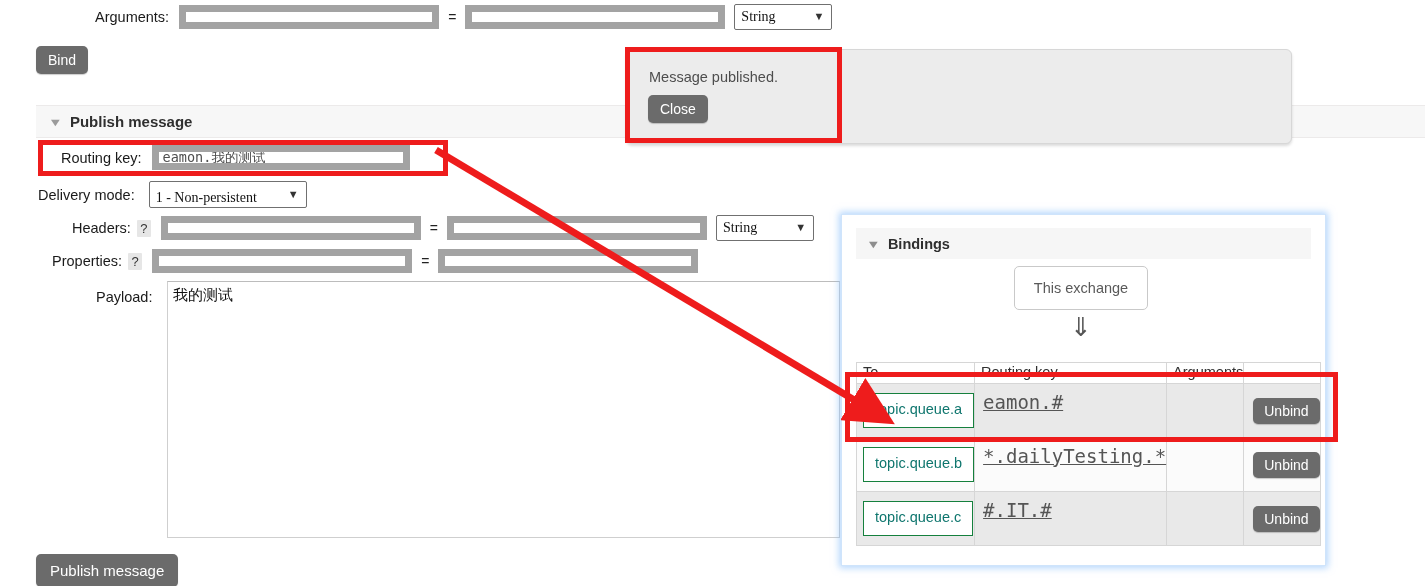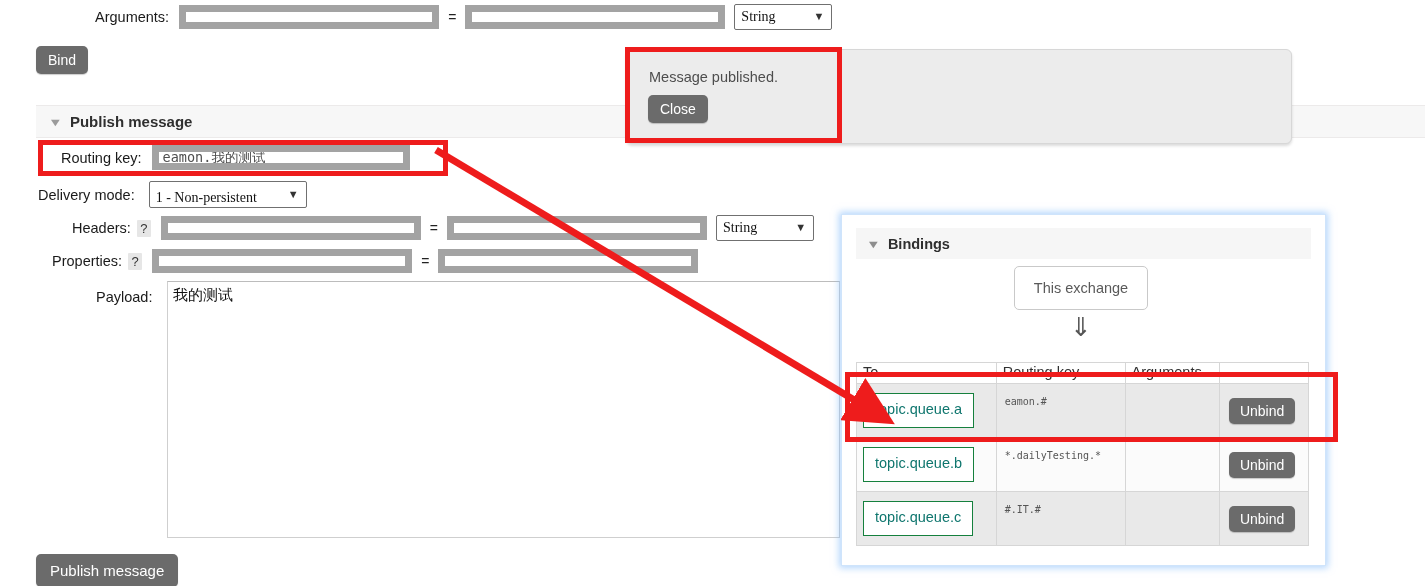--- a/index.html
+++ b/index.html
@@ -127,22 +127,23 @@
     border:1px solid #d6d6d6;padding:0;vertical-align:middle;height:53px;
   }
   #bindings-table tr.r-odd td{background:#e9e9e9;}
   #bindings-table tr.r-even td{background:#fbfbfb;}
   .qbox{
     display:inline-block;border:1px solid #15803d;background:#fff;
     padding:8px 11px 10px 11px;margin:4px 0 4px 6px;font-size:14.5px;
     color:#0f766e;line-height:1;
   }
   .rkey{
-    display:block;padding:0 0 18px 8px;font-size:10px;color:#555;
+    display:block;padding:0 0 18px 8px;font-size:19px;color:#555;
     font-family:"DejaVu Sans Mono",monospace;
+    text-decoration:underline;
   }
   .unbind{
     background:#6b6b6b;color:#fff;border:none;border-radius:5px;
     font-size:14px;padding:5px 11px;margin-left:9px;cursor:pointer;
     font-family:"Liberation Sans",sans-serif;
     box-shadow:0 1px 1px rgba(0,0,0,.2);
   }
   .col-to{width:141px;}
   .col-rk{width:131px;}
   .col-ar{width:94px;}

